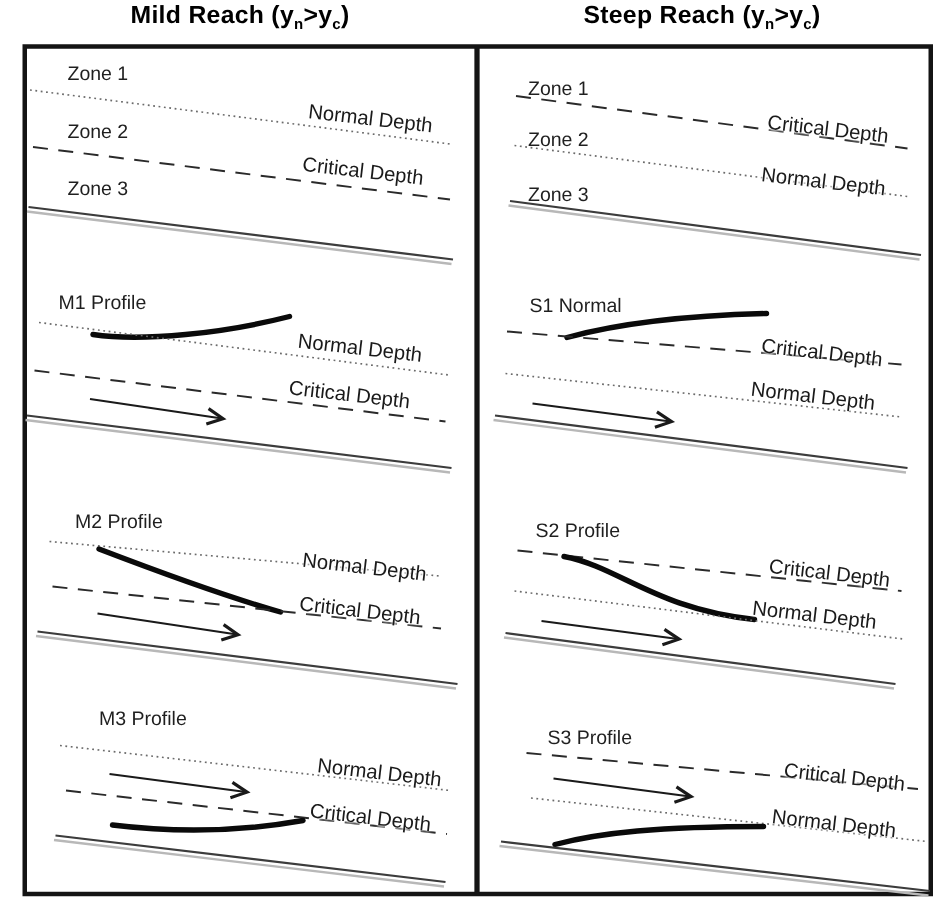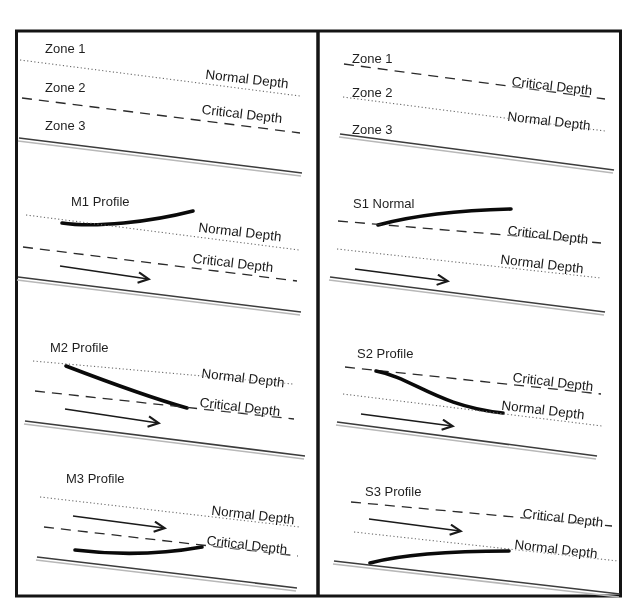--- a/index.html
+++ b/index.html
@@ -89,29 +89,31 @@
     <path class="ln-bed" d="M337,422 L597,456"></path>
 
     <path class="ln-dash" d="M351,502 L612,526"></path>
     <path class="ln-arrow" d="M369,519 L460,531"></path>
     <path class="ln-dot" d="M354,532 L618,561"></path>
     <path class="ln-curve" d="M370,563 C400,555 440,551 509,551"></path>
     <path class="ln-bedsh" d="M333,564 L619,597"></path>
     <path class="ln-bed" d="M334,561 L620,594"></path>
   </svg>
 
+  <div class="panel-title title-left"><span>Mild Reach (y</span><sub>n</sub><span>&gt;y</span><sub>c</sub><span>)</span></div>
 
+  <div class="panel-title title-right"><span>Steep Reach (y</span><sub>n</sub><span>&gt;y</span><sub>c</sub><span>)</span></div>
 
   <div class="zone-label" style="left:45px; top:41px;">Zone 1</div>
   <div class="zone-label" style="left:45px; top:80px;">Zone 2</div>
   <div class="zone-label" style="left:45px; top:118px;">Zone 3</div>
   <div class="depth-label" style="left:247px; top:79px;">Normal Depth</div>
   <div class="depth-label" style="left:242px; top:114px;">Critical Depth</div>
 
-  <div class="profile-label" style="left:39px; top:194px;margin-left:32px;">M1 Profile</div>
+  <div class="profile-label" style="left:39px; top:194px;">M1 Profile</div>
   <div class="depth-label" style="left:240px; top:232px;">Normal Depth</div>
   <div class="depth-label" style="left:233px; top:263px;">Critical Depth</div>
 
   <div class="profile-label" style="left:50px; top:340px;">M2 Profile</div>
   <div class="depth-label" style="left:243px; top:378px;">Normal Depth</div>
   <div class="depth-label" style="left:240px; top:407px;">Critical Depth</div>
 
   <div class="profile-label" style="left:66px; top:471px;">M3 Profile</div>
   <div class="depth-label" style="left:253px; top:515px;">Normal Depth</div>
   <div class="depth-label" style="left:247px; top:545px;">Critical Depth</div>

